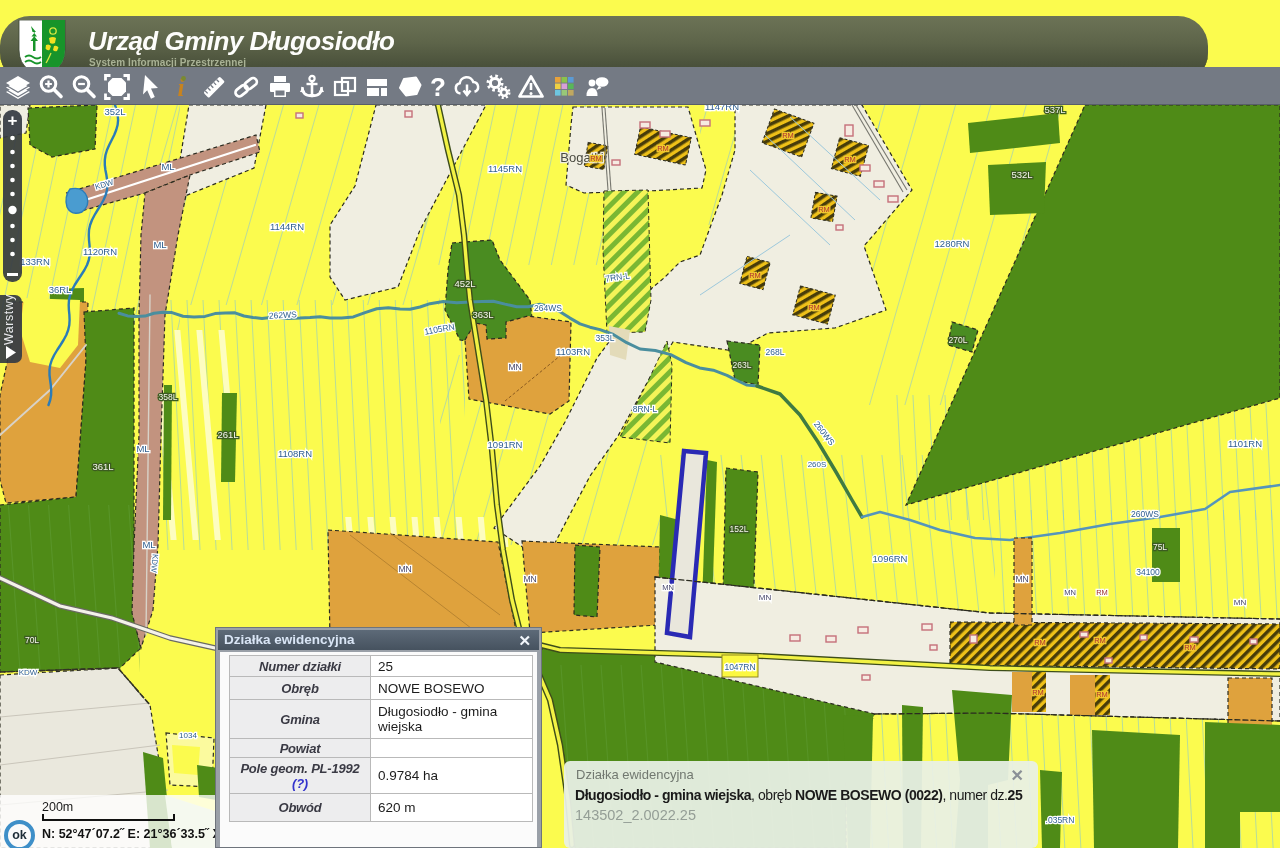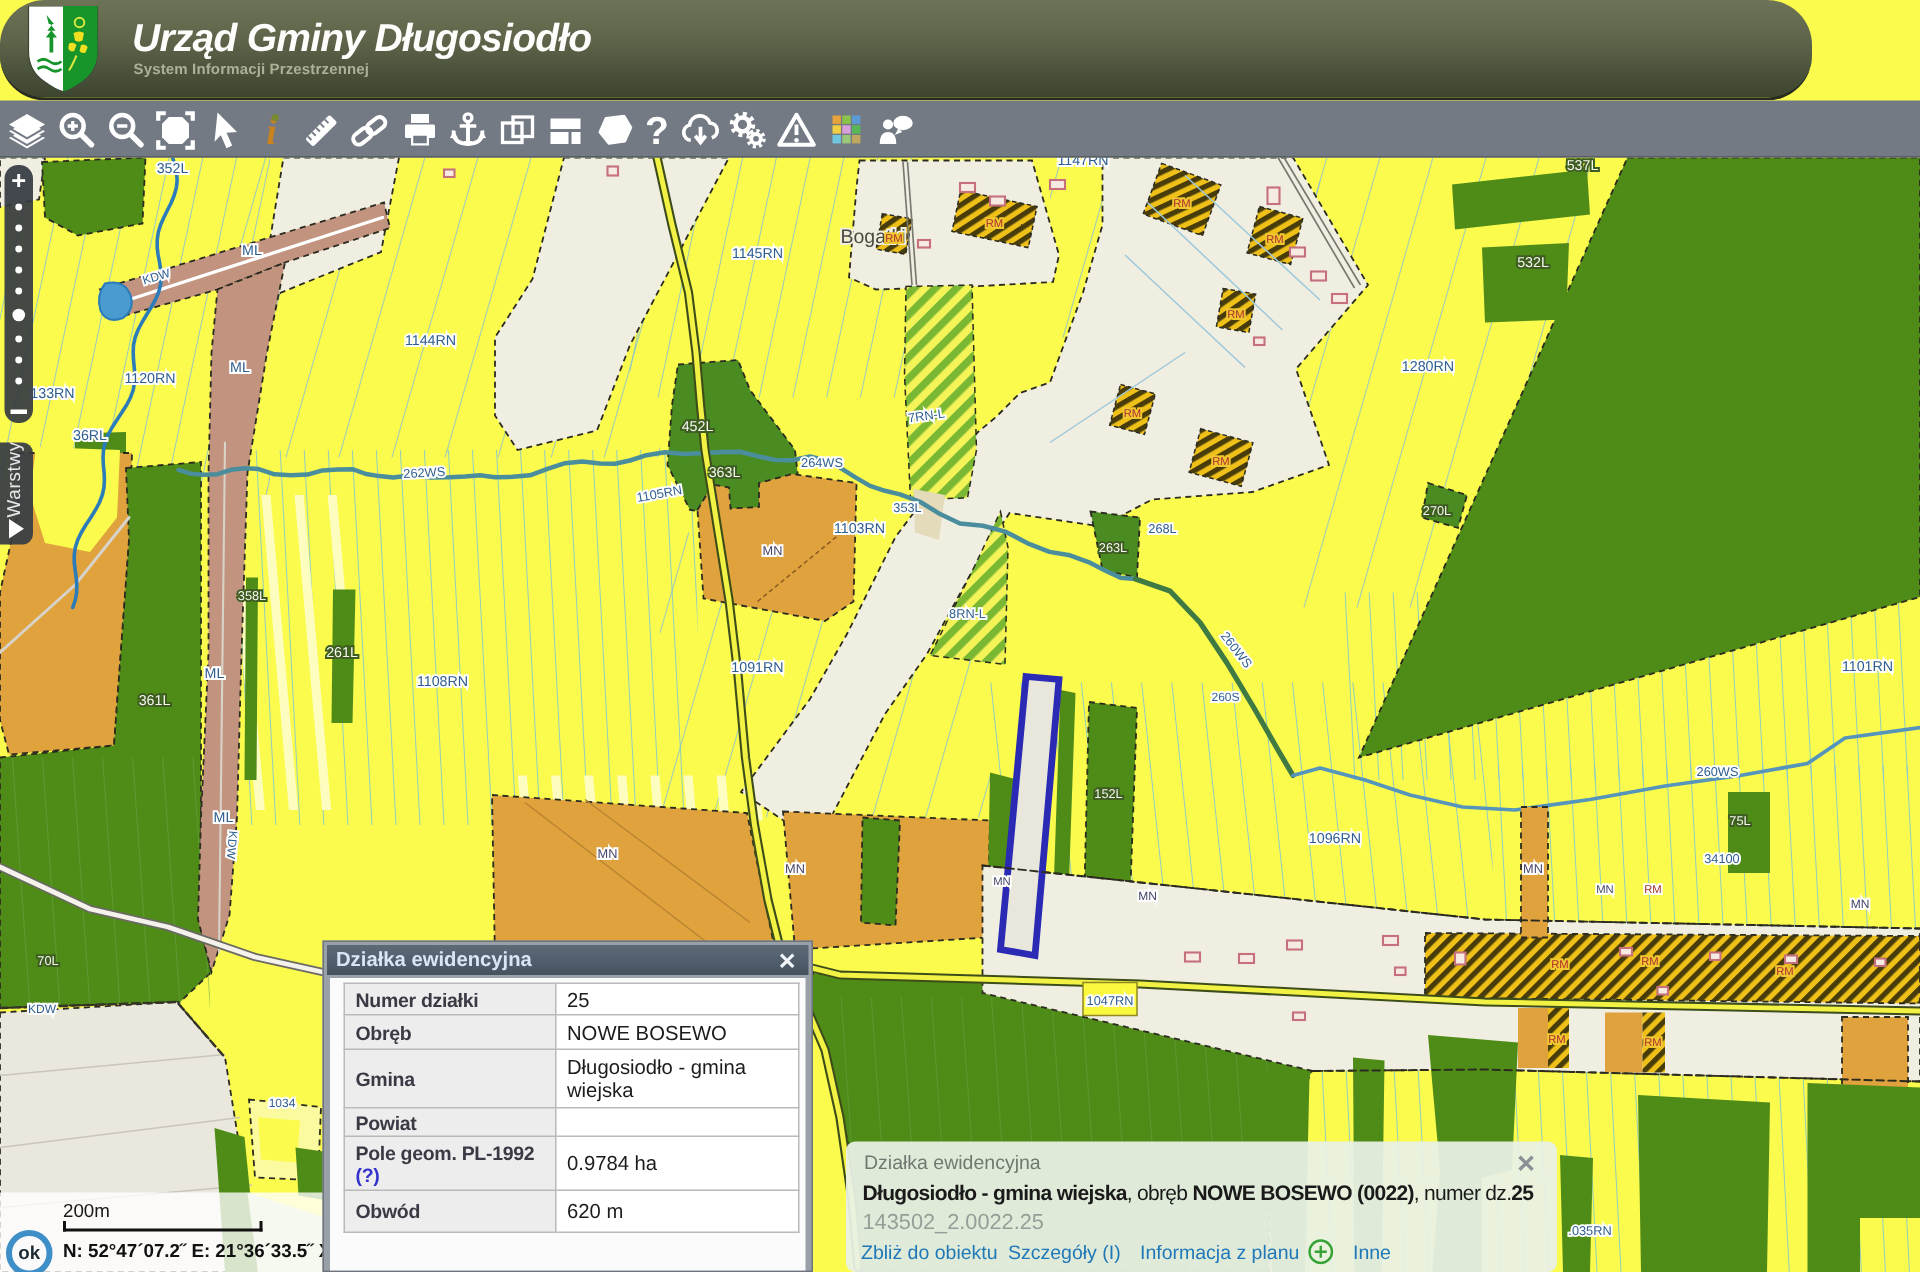--- a/index.html
+++ b/index.html
@@ -1,18 +1,18 @@
 <!DOCTYPE html>
 <html lang="pl"><head>
 <meta charset="utf-8">
 <style>
   html,body{margin:0;padding:0;}
   body{width:1280px;height:848px;overflow:hidden;position:relative;
        font-family:"Liberation Sans",sans-serif;background:#fbfb4e;}
-  #hdr{position:absolute;left:0;top:0;width:1208px;height:67px;
+  #hdr{position:absolute;left:0;top:16px;width:1208px;height:67px;
        background:linear-gradient(#6c7356 0%,#5e654a 40%,#49503a 78%,#3e452f 100%);
        border-bottom:2px solid #272c1e;box-sizing:border-box;border-radius:30px;}
   #hdr .t1{position:absolute;left:88px;top:10px;font-size:26px;font-weight:bold;
        font-style:italic;color:#fdfdfb;letter-spacing:-0.5px;}
   #hdr .t2{position:absolute;left:89px;top:41px;font-size:10px;font-weight:bold;
        color:#a9b295;letter-spacing:0.1px;}
   #tbar{position:absolute;left:0;top:67px;width:1280px;height:38px;background:#747a84;
        border-bottom:1px solid #585e68;box-sizing:border-box;}
   .ic{position:absolute;top:74px;width:26px;height:26px;}
   #zoombar{position:absolute;left:3px;top:110px;width:19px;height:172px;
@@ -42,21 +42,21 @@
   #panel .l4 span{position:absolute;top:2px;}
   #panel .px{position:absolute;right:14px;top:5px;font-size:16px;color:#8a9096;font-weight:bold;}
   #popup{position:absolute;left:215px;top:627px;width:327px;height:221px;
        background:#9aa0a8;border:1px solid #6e747c;box-sizing:border-box;}
   #popup .pt{position:absolute;left:2px;top:2px;right:2px;height:20px;
        background:linear-gradient(#5d6a78,#46525f);color:#d9e5f5;font-weight:bold;
        font-size:13.5px;padding:2px 0 0 6px;box-sizing:border-box;}
   #popup .pb{position:absolute;left:4px;top:24px;right:4px;bottom:0;background:#fbfbfb;}
   #popup table{border-collapse:collapse;margin:3px 0 0 9px;font-size:13.5px;}
   #popup td{border:1px solid #b9b9b9;padding:0 7px;vertical-align:middle;}
-  #popup td.k{background:#ededee;font-weight:bold;color:#3a3a44;text-align:left;width:126px;font-size:13px;letter-spacing:-0.2px;}
+  #popup td.k{background:#ededee;font-weight:bold;color:#3a3a44;text-align:center;width:126px;font-size:13px;letter-spacing:-0.2px;font-style:italic;}
   #popup td.v{background:#fff;color:#1c1c1c;width:147px;text-align:left;}
   #popup .px{position:absolute;right:8px;top:2px;color:#f2f6fb;font-weight:bold;font-size:15px;}
 </style>
 </head>
 <body>
 <svg id="map" width="1280" height="743" viewBox="0 0 1280 743" style="position:absolute;left:0;top:105px">
 <defs>
 <pattern id="hRM" width="7" height="7" patternUnits="userSpaceOnUse" patternTransform="rotate(45)">
  <rect width="7" height="7" fill="#eec018"></rect>
         <rect width="3.5" height="7" fill="#473c0a"></rect>
@@ -456,30 +456,20 @@
 <div id="scalebox"></div>
 <div id="sb200">200m</div>
 <div id="sbbr"></div>
 <div id="sbco">N: 52°47´07.2˝  E: 21°36´33.5˝  X:</div>
 <div id="okbtn">ok</div>
 <div id="panel">
   <div class="l1">Działka ewidencyjna</div>
   <div class="px">✕</div>
   <div class="l2"><b>Długosiodło - gmina wiejska</b>, obręb <b>NOWE BOSEWO (0022)</b>, numer dz.<b>25</b></div>
   <div class="l3">143502_2.0022.25</div>
-  <div class="l4">
-      <span style="left:10px">Zbliż do obiektu</span>
-      <span style="left:108px">Szczegóły (I)</span>
-      <span style="left:196px">Informacja z planu</span>
-      <svg width="17" height="17" viewBox="0 0 17 17" style="position:absolute;left:308px;top:1px">
-        <circle cx="8.5" cy="8.5" r="7.5" fill="none" stroke="#35a335" stroke-width="1.6"></circle>
-        <path d="M8.5,4.5 v8 M4.5,8.5 h8" stroke="#35a335" stroke-width="1.6"></path>
-      </svg>
-      <span style="left:338px">Inne</span>
-    </div>
 </div>
 <div id="popup">
   <div class="pt">Działka ewidencyjna<span class="px">✕</span></div>
   <div class="pb">
    <table>
     <tbody>
           <tr style="height:21px">
             <td class="k">Numer działki</td>
             <td class="v">25</td>
           </tr>

